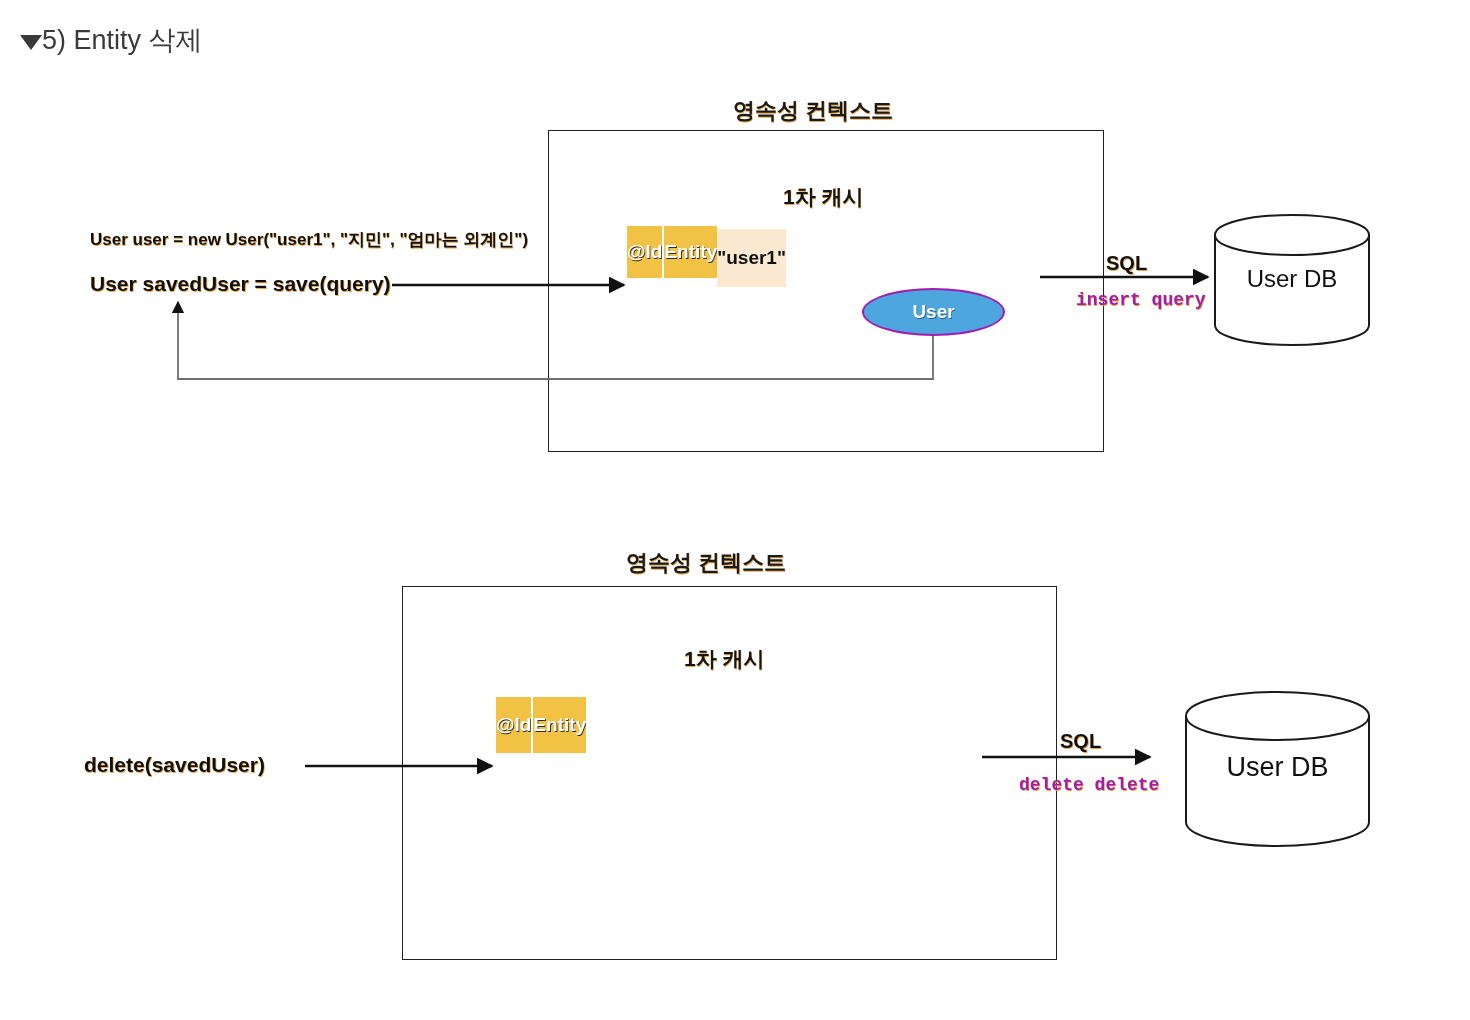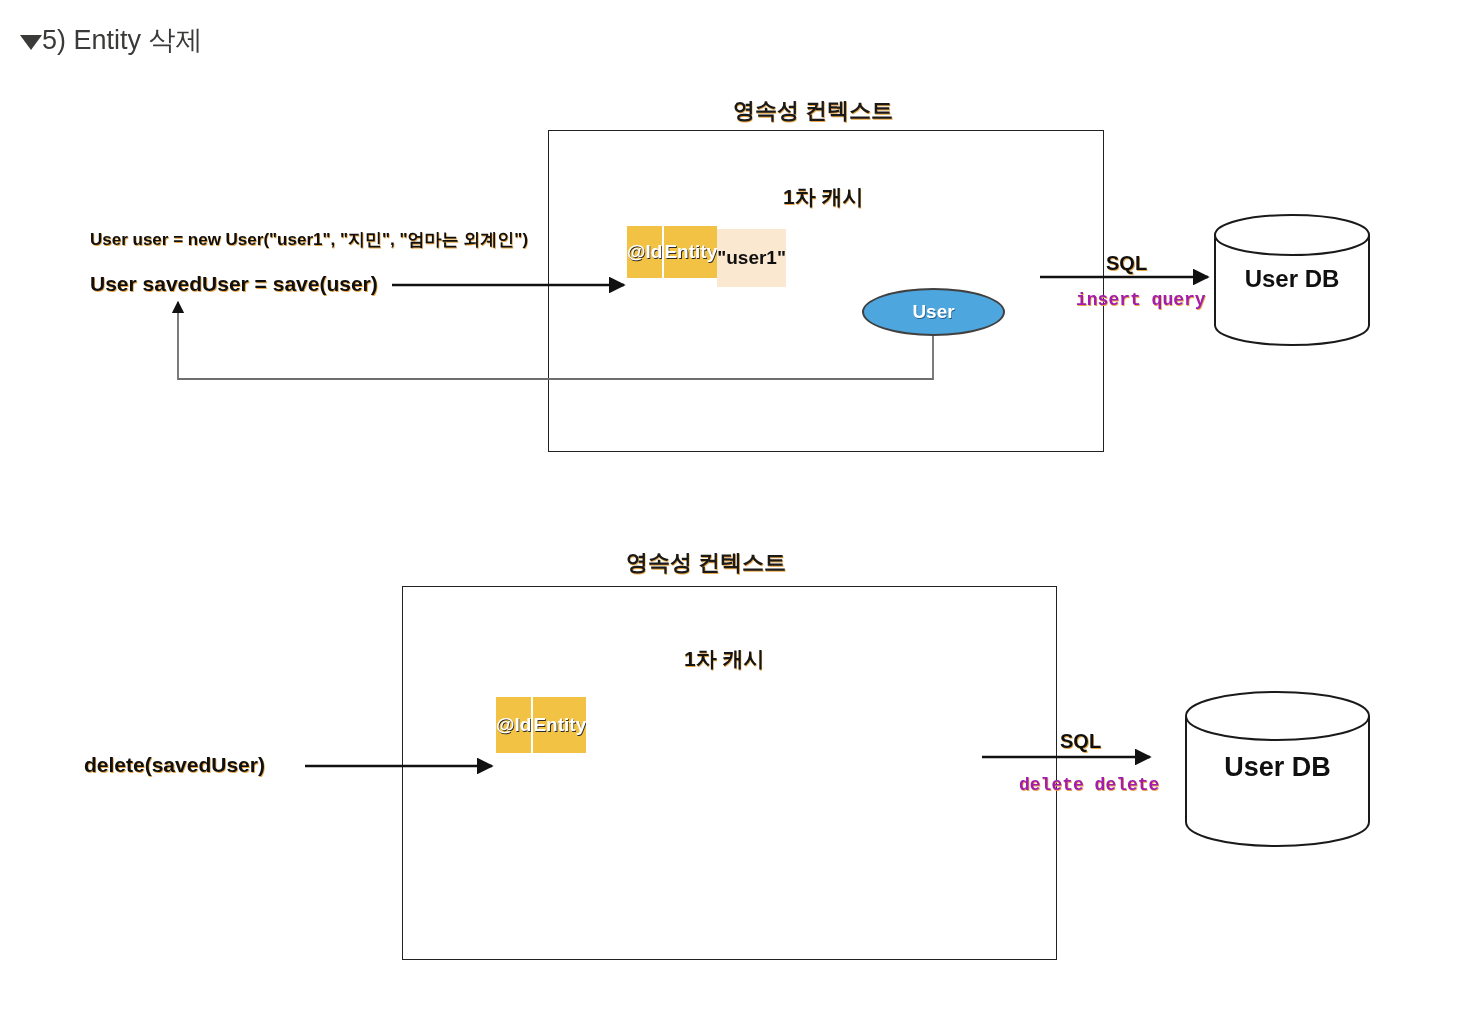--- a/index.html
+++ b/index.html
@@ -110,21 +110,21 @@
     font-family: "Liberation Sans", sans-serif;
     box-sizing: border-box;
     position: relative;
   }
   .cache-table .tbody .td.col-left { border-right: 2px solid #ffffff; }
 
   
   .entity-ellipse {
     position: absolute;
     background: #4ea6de;
-    border: 2px solid #404040;
+    border: 2px solid #a21caf;
     border-radius: 50%;
     display: flex;
     align-items: center;
     justify-content: center;
     color: #ffffff;
     font-weight: bold;
     font-size: 19px;
     font-family: "Liberation Sans", sans-serif;
     text-shadow: 0.8px 0.8px 0 #1f5f8c;
     box-sizing: border-box;
@@ -169,21 +169,21 @@
     text-shadow: 0.7px 0.7px 0 #e8a84a;
   }
 
   
   .db-cyl { position: absolute; }
   .db-cyl .db-label {
     position: absolute;
     left: 0;
     right: 0;
     text-align: center;
-    font-weight: bold;
+    font-weight: normal;
     color: #101010;
     font-family: "Liberation Sans", sans-serif;
     white-space: nowrap;
   }
 
   svg.overlay {
     position: absolute;
     left: 0;
     top: 0;
     pointer-events: none;
@@ -212,21 +212,21 @@
     </div>
     <div class="tbody" style="height:58px;">
       <div class="td col-left">"user1"</div>
       <div class="td"></div>
     </div>
   </div>
 
   <div class="entity-ellipse" style="left:862px; top:288px; width:143px; height:48px;">User</div>
 
   <div class="code-text" style="left:90px; top:228px;">User user = new User("user1", "지민", "엄마는 외계인")</div>
-  <div class="call-text" style="left:90px; top:272px;">User savedUser =   save(user)</div>
+  <div class="call-text" style="left:90px; top:272px;">User savedUser =   save(query)</div>
 
   <div class="sql-label" style="left:1106px; top:252px;">SQL</div>
   <div class="query-label" style="left:1076px; top:290px;">insert query</div>
 
   <div class="db-cyl" style="left:1213px; top:213px; width:158px; height:134px;">
     <svg width="158" height="134" viewBox="0 0 158 134">
       <path d="M2,22 C2,10 37,2 79,2 C121,2 156,10 156,22 L156,112 C156,124 121,132 79,132 C37,132 2,124 2,112 Z" fill="#ffffff" stroke="#1a1a1a" stroke-width="2"></path>
       <path d="M2,22 C2,34 37,42 79,42 C121,42 156,34 156,22" fill="none" stroke="#1a1a1a" stroke-width="2"></path>
     </svg>
     <div class="db-label" style="top:52px; font-size:24px;">User DB</div>

